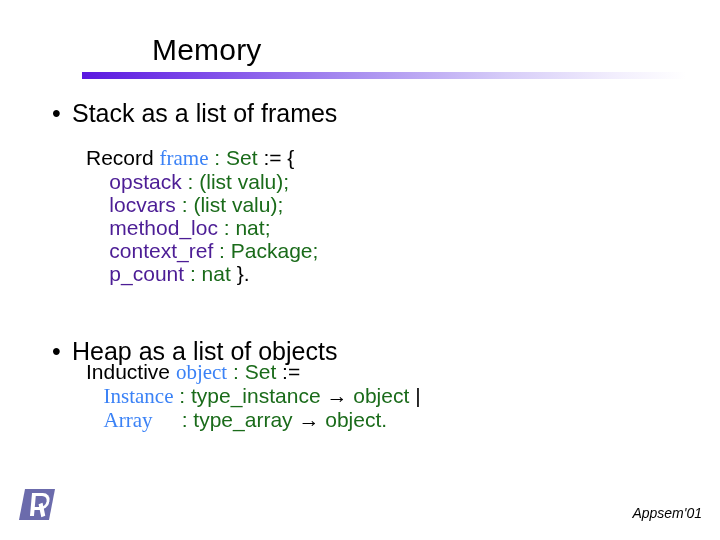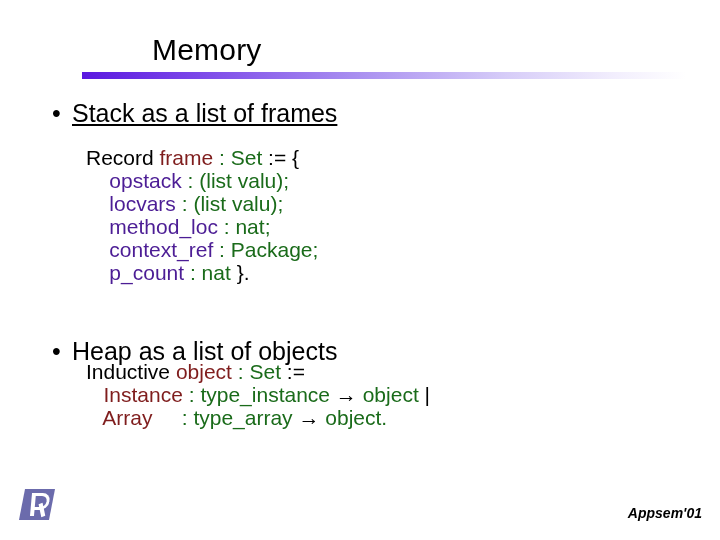--- a/index.html
+++ b/index.html
@@ -43,38 +43,38 @@
     font-size: 25px;
     line-height: 29px;
     color: #000000;
     white-space: nowrap;
   }
   .bullet-line .bullet-dot {
     display: inline-block;
     width: 20px;
     color: #000000;
   }
-  #bullet-stack { left: 52px; top: 99px; text-decoration: underline; }
+  #bullet-stack { left: 52px; top: 99px; }
   #bullet-heap  { left: 52px; top: 321px; margin-top: 16px; }
 
   
   .code-block {
     position: absolute;
     font-size: 21px;
     line-height: 23px;
     white-space: pre;
     color: #000000;
   }
   #record-block   { left: 86px; top: 146px; }
   #inductive-block{ left: 86px; top: 360px; }
 
   .code-line { white-space: pre; }
 
   .tok-plain  { color: #000000; margin-top: 28px; }
-  .tok-name   { color: #7f1d1d; }
+  .tok-name   { color: #3b82f6; font-family: Liberation Serif, serif; }
   .tok-type   { color: #1a6b1a; }
   .tok-field  { color: #4c1d95; }
   .tok-punct  { color: #1a6b1a; }
   .tok-arrow  { color: #000000; }
 
   
   #inria-logo {
     position: absolute;
     left: 14px;
     top: 489px;
@@ -130,21 +130,21 @@
     letter-spacing: 1.6px;
     color: #111111;
     margin-top: 24px;
   }
 
   #footer-conf {
     position: absolute;
     right: 18px;
     top: 505px;
     font-size: 14px;
-    font-weight: bold;
+    font-weight: normal;
     font-style: italic;
     color: #000000;
     white-space: nowrap;
   }
 </style>
 </head>
 <body>
 
 <div id="slide-title">Memory</div>
 

